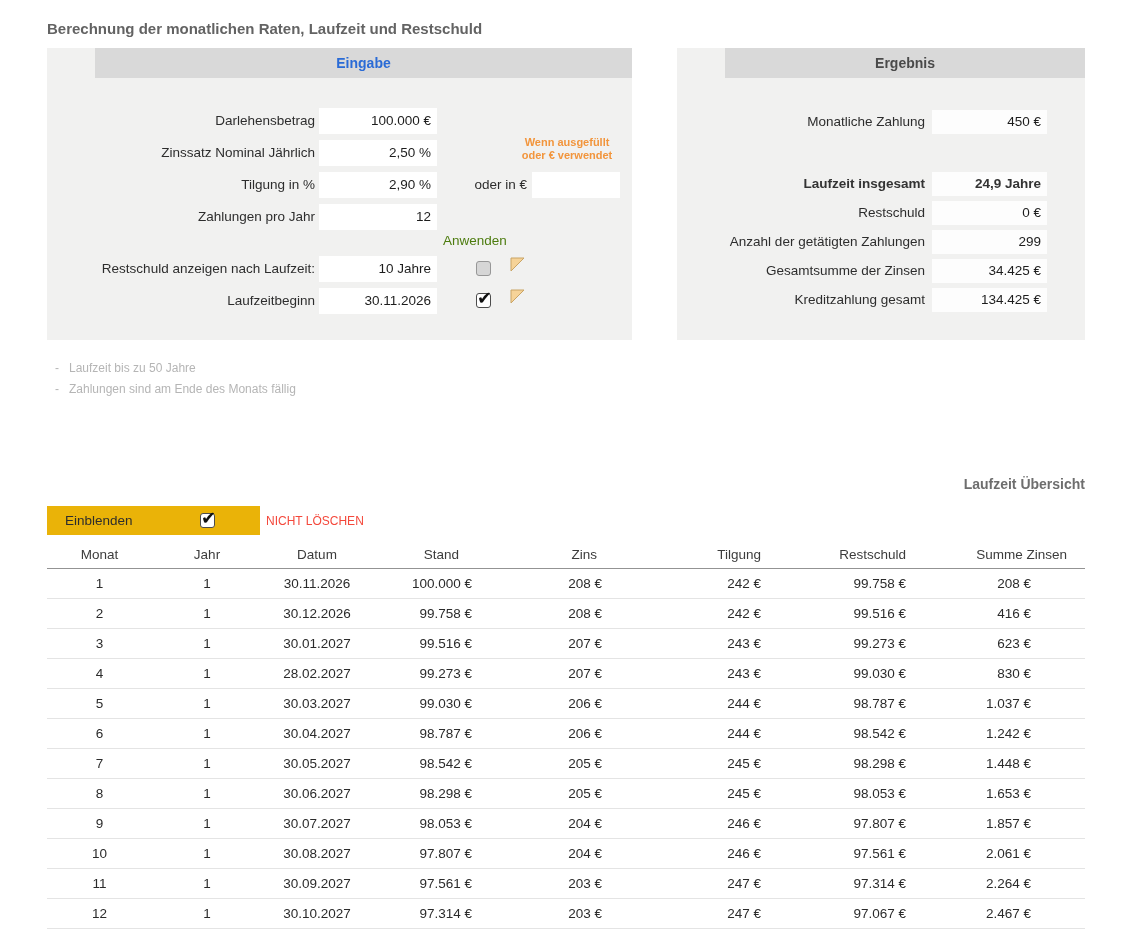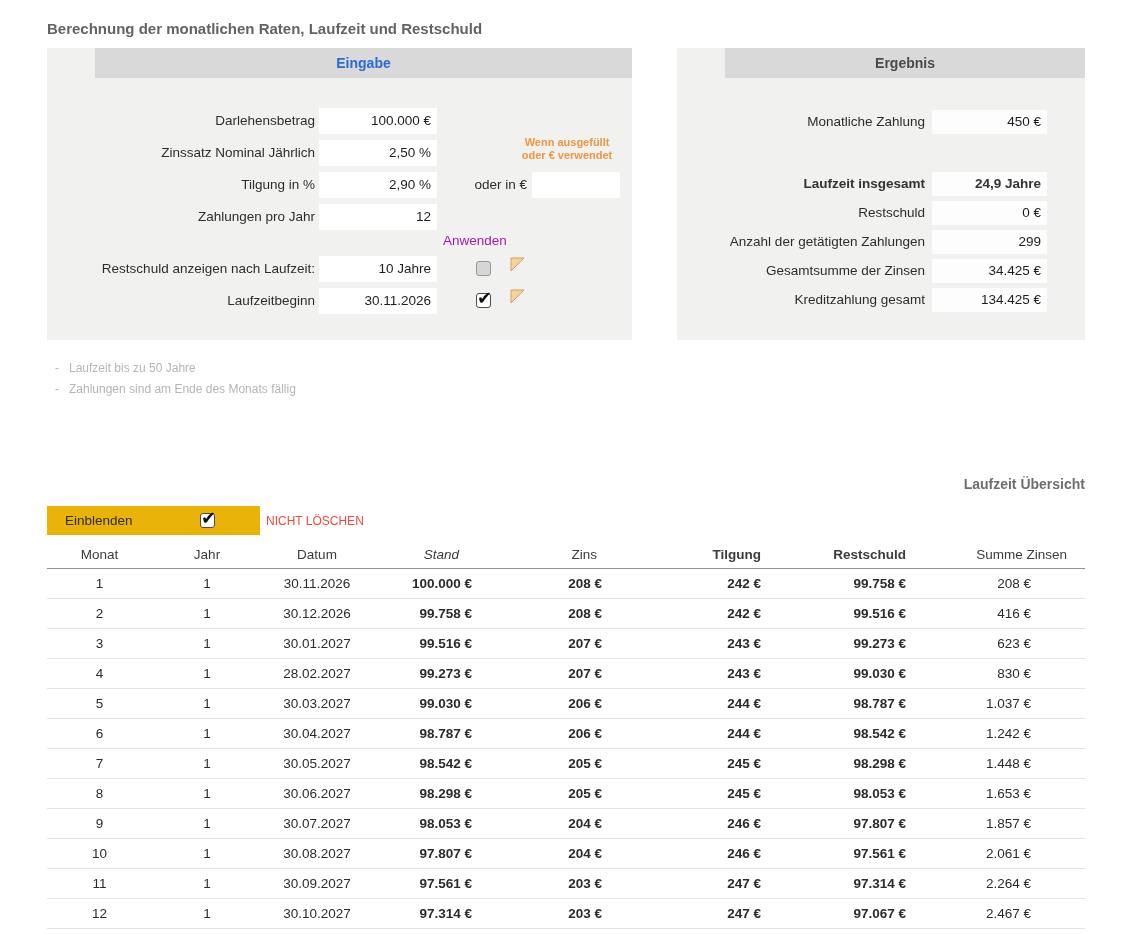--- a/index.html
+++ b/index.html
@@ -19,21 +19,21 @@
   .flabel { position:absolute; left:0; width:268px; text-align:right; font-size:13.5px; color:#2d2d2d; line-height:26px; white-space:nowrap; }
   .fvalue { position:absolute; left:272px; width:118px; height:26px; background:#fff; text-align:right;
             font-size:13.5px; color:#1d1d1d; line-height:26px; padding-right:6px; }
 
   .hint { position:absolute; left:440px; top:88px; width:160px; text-align:center;
           font-size:11px; font-weight:bold; color:#f2953c; line-height:13px; }
   .hint span { display:block; }
   .oder-label { position:absolute; left:405px; top:124px; width:75px; text-align:right; font-size:13.5px; color:#2d2d2d; line-height:26px; }
   .oder-value { position:absolute; left:485px; top:124px; width:88px; height:26px; background:#fff;
                 font-size:13.5px; color:#1d1d1d; line-height:26px; text-align:right; padding-right:6px; }
-  .anwenden { position:absolute; left:396px; top:185px; font-size:13.5px; color:#a21caf; }
+  .anwenden { position:absolute; left:396px; top:185px; font-size:13.5px; color:#4d7c0f; }
 
   .checkbox { position:absolute; width:15px; height:15px; border-radius:3px; }
   .checkbox.unchecked { background:#d6d6d6; border:1px solid #979797; }
   .checkbox.checked   { background:#ffffff; border:1px solid #4c4c4c; }
   .checkbox.checked::after { content:"\2714"; position:absolute; left:0px; top:-7px; font-size:18px; color:#101010; font-weight:bold; }
 
   .note-triangle { position:absolute; width:15px; height:15px; }
 
   .erow-label { position:absolute; left:0; width:248px; text-align:right; font-size:13.5px; color:#2d2d2d; line-height:24px; white-space:nowrap; }
   .erow-value { position:absolute; left:255px; width:115px; height:24px; background:#fdfdfd; text-align:right;
@@ -50,22 +50,22 @@
   .einblenden-label { position:absolute; left:18px; font-size:13.5px; color:#2d2d2d; line-height:29px; }
   .warning { position:absolute; left:266px; top:514px; font-size:12px; color:#f4483b; }
 
   .table { position:absolute; left:47px; top:540px; width:1038px; }
   .trow { display:grid; grid-template-columns:105px 110px 110px 115px 130px 159px 145px 164px; }
   .thead { height:29px; border-bottom:1px solid #939393; }
   .hcell { font-size:13.5px; color:#3c3c3c; line-height:29px; }
   .cell  { font-size:13.5px; color:#2b2b2b; line-height:30px; }
   .tbody .trow { height:30px; border-bottom:1px solid #e4e4e4; }
   .a-c { text-align:center; }
-  .a-r { text-align:right; padding-right:15px;font-weight:bold; }
-  .h3p { text-align:right; padding-right:28px;font-style:italic; }
+  .a-r { text-align:right; padding-right:15px; }
+  .h3p { text-align:right; padding-right:28px; }
   .h4p { text-align:right; padding-right:20px; }
   .h7p { text-align:right; padding-right:18px; }
   .c7p { text-align:right; padding-right:54px; }
 </style>
 </head>
 <body>
 
 <div class="page">
 
   <div class="title">Berechnung der monatlichen Raten, Laufzeit und Restschuld</div>

